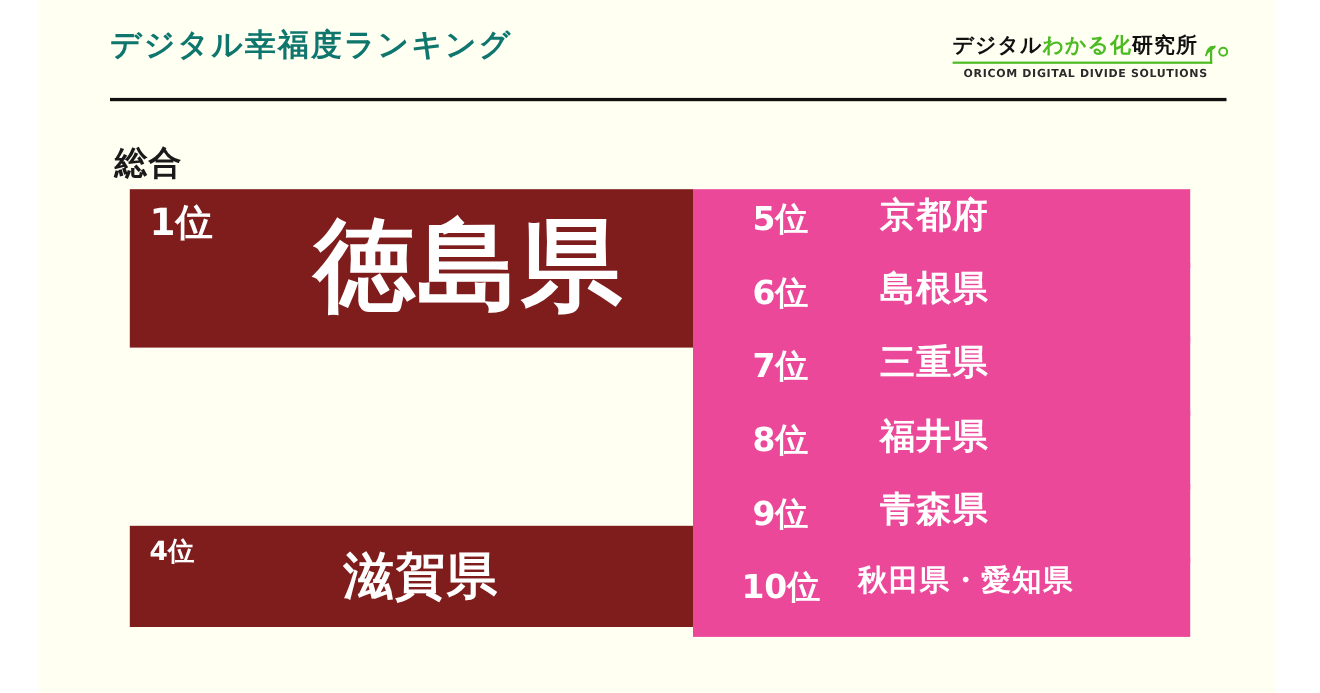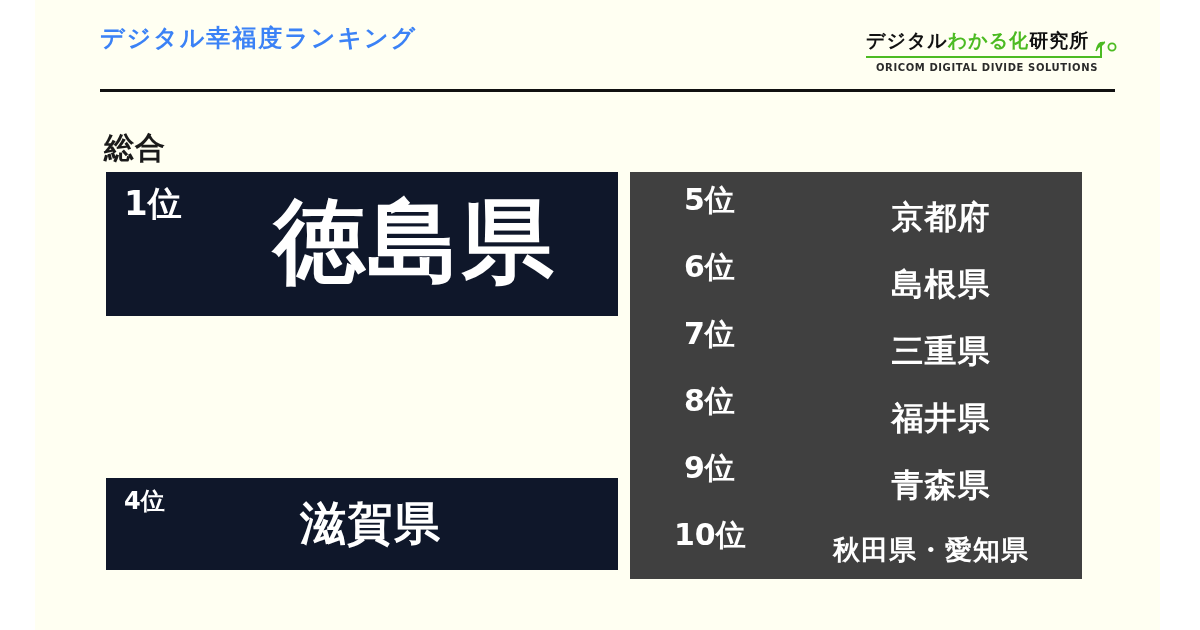--- a/index.html
+++ b/index.html
@@ -24,24 +24,24 @@
 
   
   #header {
     position:absolute;
     left:100px; top:22px;
     width:1015px; height:70px;
   }
   #page-title {
     position:absolute;
     left:0; top:2px;
-    font-size:24px;
+    font-size:28px;
     font-weight:700;
     letter-spacing:2px;
-    color:#3b82f6;
+    color:#0f766e;
     line-height:1.2;
     white-space:nowrap;
   }
   #header-rule {
     position:absolute;
     left:0; bottom:0;
     width:1015px; height:3px;
     background:#111111;
   }
 
@@ -110,22 +110,22 @@
     width:512px; height:396px;
   }
   #col-right {
     position:absolute;
     left:630px; top:172px;
     width:452px; height:396px;
   }
 
   .card {
     position:absolute;
-    left:0;
-    background:#0f172a;
+    left:12px;
+    background:#7f1d1d;
     color:#ffffff;
     overflow:hidden;
   }
   .card-rank {
     position:absolute;
     font-weight:700;
     line-height:1;
     white-space:nowrap;
     color:#ffffff;
   }
@@ -159,30 +159,30 @@
   .card-small .card-name {
     left:0; top:22px; width:469px;
     text-align:center; padding-left:60px;
     font-size:46px; letter-spacing:1px;
   }
 
   
   .row {
     position:absolute;
     left:0; width:452px; height:72px;
-    background:#404040;
+    background:#ec4899;
     color:#ffffff;
   }
   .row .card-rank {
     left:54px; top:13px;
     font-size:30px;
   }
   .row .card-name {
-    left:170px; top:29px;
-    width:282px; text-align:center;
+    left:170px; top:7px;
+    width:282px; 
     font-size:32px; letter-spacing:1px;
   }
   .row.row-wide .card-rank { left:44px; }
   .row.row-wide .card-name { left:150px; width:302px; font-size:27px; }
 </style>
 </head>
 <body>
 
 <div id="stage">
 

